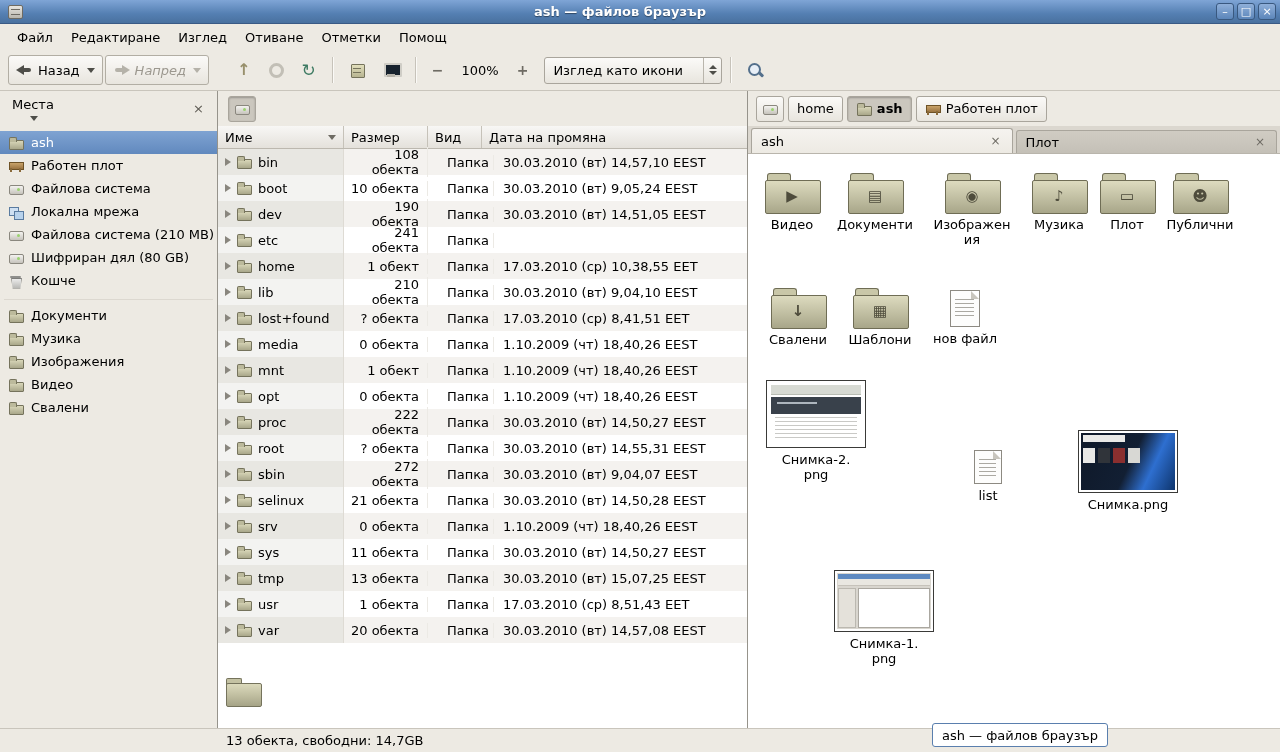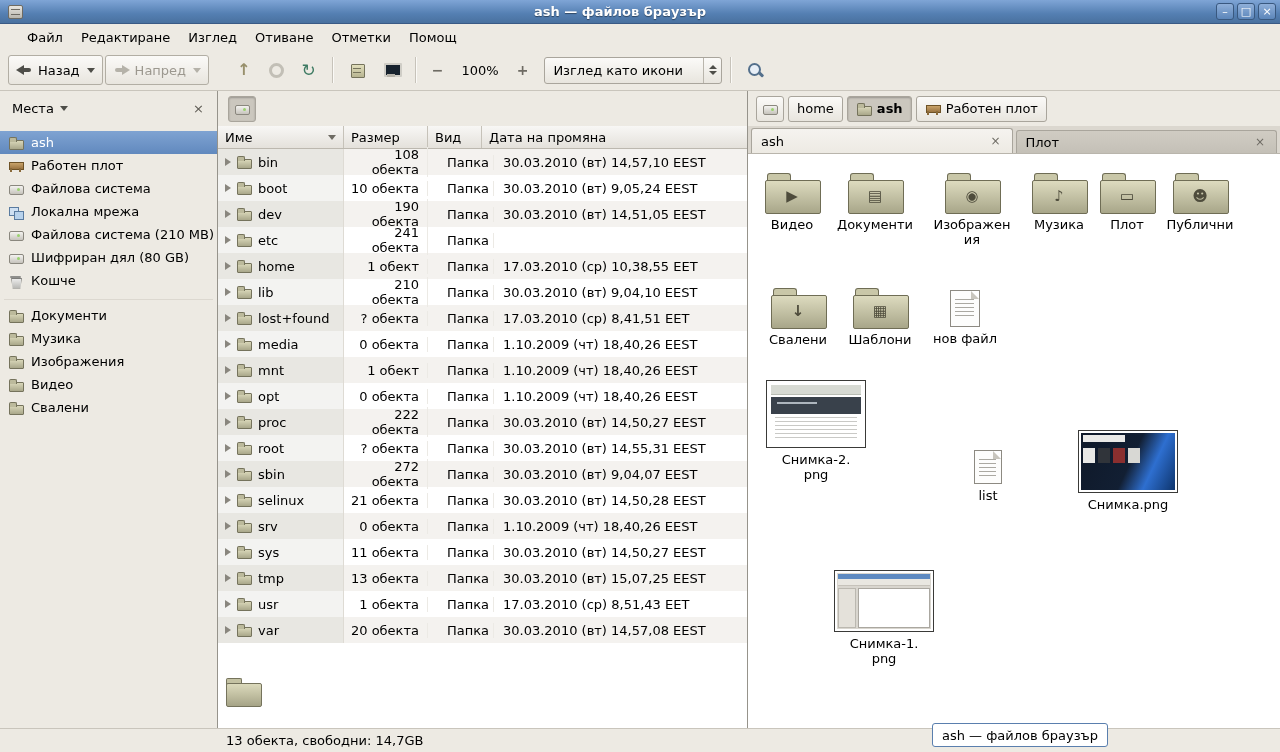--- a/index.html
+++ b/index.html
@@ -14,31 +14,31 @@
               border:1px solid #6e6b63; border-radius:2px; position:relative; margin:0 4px; }
   .win-icon::before { content:""; position:absolute; left:2px; top:3px; right:2px; height:1px;
                       background:#6e6b63; box-shadow:0 5px 0 #6e6b63; }
   .tb-title { flex:1; text-align:center; color:#fff; font-weight:bold; font-size:13px;
               text-shadow:0 1px 1px rgba(0,0,0,.45); }
   .tb-btn { width:18px; height:17px; margin-left:3px; border:1px solid #39587f; border-radius:3px;
             background:linear-gradient(#8FAFD9,#5C86BA); color:#fff; font-size:11px;
             line-height:15px; text-align:center; }
 
   
-  .menubar { height:26px; display:flex; align-items:center; padding-left:18px; background:#EDEAE3; }
+  .menubar { height:26px; display:flex; align-items:center; padding-left:8px; background:#EDEAE3; }
   .menu-item { padding:4px 9px; }
 
   
   .toolbar { height:41px; display:flex; align-items:center; padding:0 8px; gap:2px;
              background:#EDEAE3; border-bottom:1px solid #C9C5BC; }
   .tbtn { display:flex; align-items:center; gap:5px; height:30px; padding:0 7px; border-radius:3px;
           border:1px solid transparent; }
   .tbtn.bordered { border:1px solid #B2AEA4; background:linear-gradient(#FBFAF8,#E8E5DE); }
   .tbtn .lbl { font-size:13px; }
-  .tbtn.disabled .lbl { color:#9C988F; }
+  .tbtn.disabled .lbl { color:#9C988F;font-style:italic; }
   .tsep { width:1px; height:26px; background:#C7C3BA; box-shadow:1px 0 0 #FBFAF7; margin:0 6px; }
   .mini-arrow { width:0; height:0; border-left:4px solid transparent; border-right:4px solid transparent;
                 border-top:5px solid #4E4E49; margin-left:2px; }
   .mini-arrow.dim { border-top-color:#B5B2A9; }
   .i-back, .i-fwd { position:relative; width:17px; height:16px; }
   .i-back::before { content:""; position:absolute; left:0; top:3px; border-top:5px solid transparent;
                     border-bottom:5px solid transparent; border-right:8px solid #4E4E49; }
   .i-back::after  { content:""; position:absolute; left:7px; top:6px; width:8px; height:4px; background:#4E4E49; border-radius:0 2px 2px 0; }
   .i-fwd::before  { content:""; position:absolute; right:0; top:3px; border-top:5px solid transparent;
                     border-bottom:5px solid transparent; border-left:8px solid #B5B2A9; }
@@ -60,21 +60,21 @@
   .i-search::before { content:""; position:absolute; left:1px; top:1px; width:9px; height:9px;
                       border:2px solid #54708C; border-radius:50%; background:#E8EFF7; }
   .i-search::after { content:""; position:absolute; left:11px; top:11px; width:6px; height:3px;
                      background:#54708C; transform:rotate(45deg); border-radius:1px; }
 
   
   .header-row { height:35px; display:flex; background:#EDEAE3; }
   .hr-sidebar { width:218px; border-right:1px solid #96938B; display:flex; align-items:center; padding:0 8px; }
   .hr-pane1 { width:530px; border-right:1px solid #96938B; display:flex; align-items:center; padding:0 10px; }
   .hr-pane2 { flex:1; display:flex; align-items:center; padding:0 8px; gap:4px; }
-  .places-title { display:flex; align-items:center; gap:4px; padding:2px 4px; }
+  .places-title { display:flex; align-items:center; gap:4px; padding:2px 4px;flex-direction:column; }
   .close-x { margin-left:auto; color:#5E5B54; font-size:13px; padding:2px 5px; }
   .pbtn { display:flex; align-items:center; gap:5px; height:26px; padding:0 8px;
           border:1px solid #A9A59C; border-radius:3px; background:linear-gradient(#FBFAF8,#E8E5DE); font-size:13px; }
   .pbtn.active { background:#CBC7BE; box-shadow:inset 0 1px 2px rgba(0,0,0,.25); font-weight:bold; }
   .pbtn.icon-only { padding:0 5px; }
 
   
   .main { display:flex; height:602px; }
 
   

